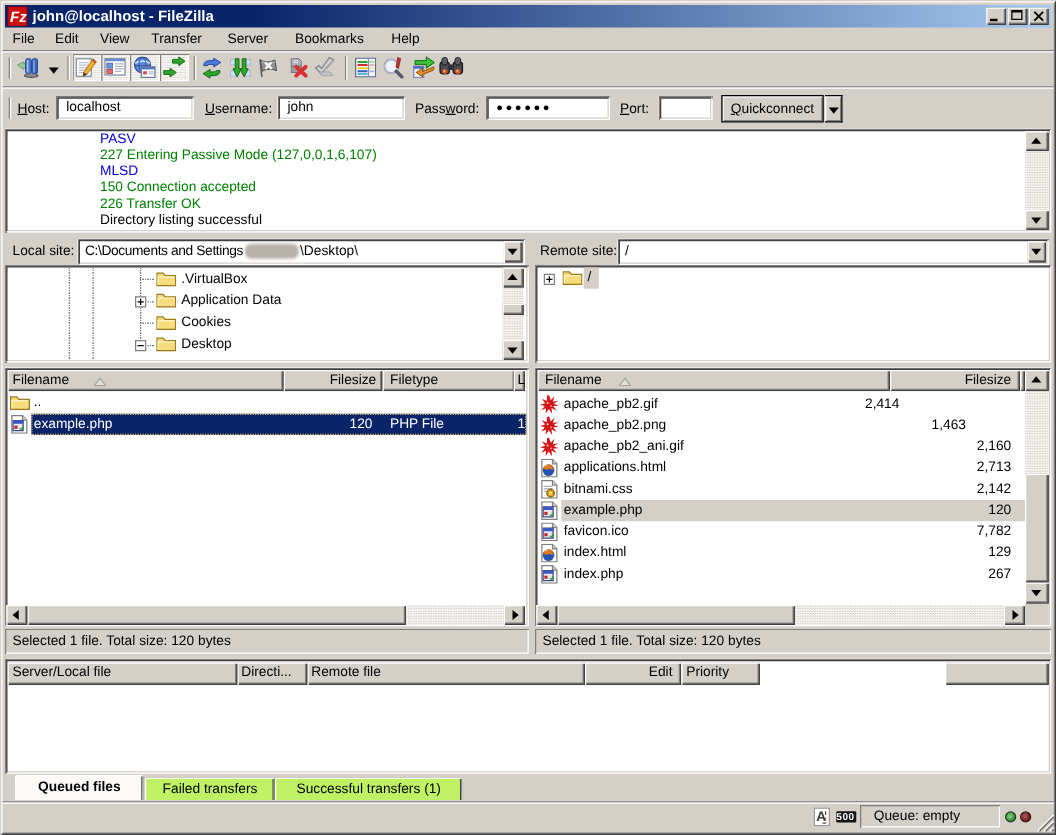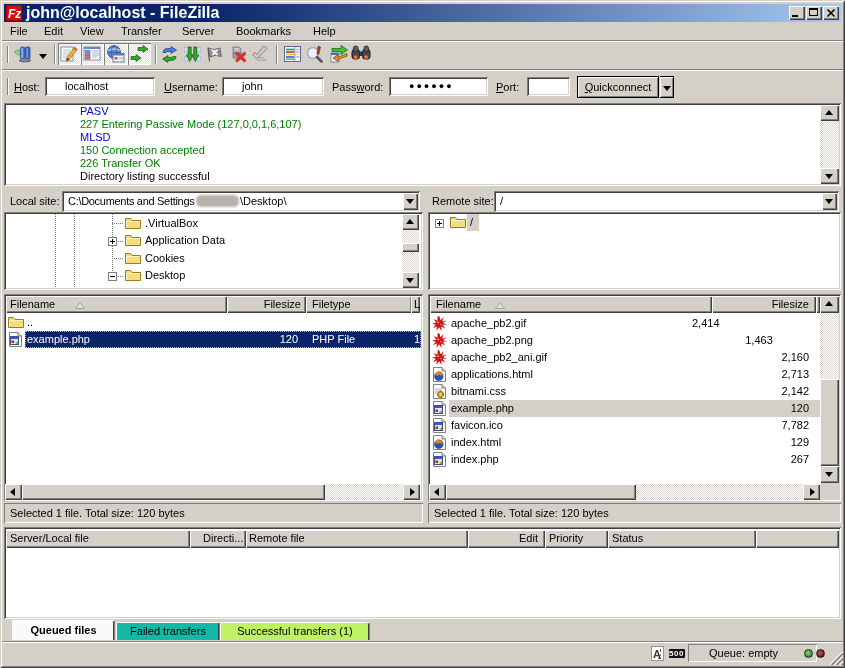--- a/index.html
+++ b/index.html
@@ -2,21 +2,21 @@
 <html><head><meta charset="utf-8"><style>
 *{margin:0;padding:0;box-sizing:border-box}
 body{margin:0;background:#d4d0c8}
 #win{position:relative;width:845px;height:668px;background:#d4d0c8;font-family:"Liberation Sans",sans-serif;font-size:11px;color:#000;overflow:hidden;
 box-shadow:inset 1px 1px #d4d0c8, inset -1px -1px #404040, inset 2px 2px #fff, inset -2px -2px #808080;}
 .abs{position:absolute}
 .well{position:absolute;background:#fff;box-shadow:inset 1px 1px #808080, inset -1px -1px #fff, inset 2px 2px #404040, inset -2px -2px #d4d0c8;}
 .hc{position:absolute;background:#d4d0c8;box-shadow:inset 1px 1px #fff, inset -1px -1px #404040, inset -2px -2px #808080;line-height:18px;overflow:hidden;white-space:nowrap}
 .sb{position:absolute;background:#d4d0c8;box-shadow:inset 1px 1px #fff, inset -1px -1px #404040, inset -2px -2px #808080;}
 .chk{background-image:repeating-conic-gradient(#ffffff 0% 25%, #dcd8d0 0% 50%);background-size:2px 2px}
-.tb{position:absolute;height:19px;background:#fff;box-shadow:inset 1px 1px #808080, inset -1px -1px #fff, inset 2px 2px #404040, inset -2px -2px #d4d0c8;line-height:19px;padding-left:20px;white-space:nowrap}
+.tb{position:absolute;height:19px;background:#fff;box-shadow:inset 1px 1px #808080, inset -1px -1px #fff, inset 2px 2px #404040, inset -2px -2px #d4d0c8;line-height:19px;padding-left:8px;white-space:nowrap}
 .lbl{position:absolute;line-height:21px}
 .etch{position:absolute;border-top:1px solid #808080;border-bottom:1px solid #fff}
 .tbtn{position:absolute;width:26px;height:23px;box-shadow:inset 1px 1px #808080, inset -1px -1px #fff;background-image:repeating-conic-gradient(#ffffff 0% 25%, #e4e0d8 0% 50%);background-size:2px 2px}
 .tri-u{width:0;height:0;border-left:4px solid transparent;border-right:4px solid transparent;border-bottom:5px solid #000}
 .tri-d{width:0;height:0;border-left:4px solid transparent;border-right:4px solid transparent;border-top:5px solid #000}
 .tri-l{width:0;height:0;border-top:4px solid transparent;border-bottom:4px solid transparent;border-right:5px solid #000}
 .tri-r{width:0;height:0;border-top:4px solid transparent;border-bottom:4px solid transparent;border-left:5px solid #000}
 .dotv{position:absolute;width:1px;background-image:repeating-linear-gradient(180deg,#7b7b7b 0 1px,transparent 1px 2px)}
 .doth{position:absolute;height:1px;background-image:repeating-linear-gradient(90deg,#7b7b7b 0 1px,transparent 1px 2px)}
 .pmbox{position:absolute;width:9px;height:9px;background:#fff;border:1px solid #808080}
@@ -24,21 +24,21 @@
 </style></head>
 <body>
 <div id="win">
 
 <div class="abs" style="left:4px;top:4px;width:837px;height:18px;background:linear-gradient(90deg,#0a246a 0%,#0a246a 24%,#a6caf0 100%)"></div>
 <svg class="abs" style="left:6px;top:5px" width="16" height="16">
       <rect width="16" height="16" fill="#b00000"></rect>
       <rect x="1" y="1" width="14" height="14" fill="#cc0f0f"></rect>
       <text x="2" y="12.5" font-family="Liberation Sans" font-size="12" font-weight="bold" font-style="italic" fill="#fff">Fz</text>
     </svg>
-<div class="abs" style="left:26px;top:4px;height:18px;line-height:18px;color:#fff;font-size:16px;font-weight:bold">john@localhost - FileZilla</div>
+<div class="abs" style="left:26px;top:4px;height:18px;line-height:18px;color:#fff;font-size:12px;font-weight:bold">john@localhost - FileZilla</div>
 <div class="sb" style="left:789px;top:6px;width:16px;height:14px">
       <div class="abs" style="left:3px;top:9px;width:6px;height:2px;background:#000"></div>
     </div>
 <div class="sb" style="left:806px;top:6px;width:16px;height:14px">
       <div class="abs" style="left:3px;top:2px;width:9px;height:8px;border:1px solid #000;border-top:2px solid #000"></div>
     </div>
 <div class="sb" style="left:823px;top:6px;width:16px;height:14px">
       <svg width="14" height="12" style="position:absolute;left:1px;top:1px">
         <path d="M3.5,2.5 L10.5,9.5 M10.5,2.5 L3.5,9.5" stroke="#000" stroke-width="1.6"></path>
       </svg>
@@ -412,38 +412,37 @@
 <div class="sb" style="left:446px;top:484px;width:190px;height:16px"></div>
 <div class="abs chk" style="left:636px;top:484px;width:167px;height:16px"></div>
 <div class="sb" style="left:803px;top:484px;width:17px;height:16px">
       <div class="tri-r" style="position:absolute;left:7px;top:4px"></div>
     </div>
 <div class="abs" style="left:820px;top:483px;width:19px;height:17px;background:#d4d0c8"></div>
 <div class="abs" style="left:428px;top:503px;width:413px;height:20px;background:#d4d0c8;box-shadow:inset 1px 1px #808080, inset -1px -1px #fff;line-height:20px;padding-left:6px">Selected 1 file. Total size: 120 bytes</div>
 
 <div class="well" style="left:4px;top:527px;width:837px;height:92px"></div>
 <div class="hc" style="left:6px;top:530px;width:184px;height:18px;padding-left:4px;line-height:17px">Server/Local file</div>
-<div class="hc" style="left:190px;top:530px;width:56px;height:18px;padding-left:13px;line-height:17px">Directi...</div>
+<div class="hc" style="left:190px;top:530px;width:56px;height:18px;padding-left:3px;line-height:17px">Directi...</div>
 <div class="hc" style="left:246px;top:530px;width:222px;height:18px;padding-left:3px;line-height:17px">Remote file</div>
 <div class="hc" style="left:468px;top:530px;width:77px;height:18px;text-align:right;padding-right:7px;line-height:17px">Edit</div>
 <div class="hc" style="left:545px;top:530px;width:63px;height:18px;padding-left:4px;line-height:17px">Priority</div>
-<div class="hc" style="left:608px;top:530px;width:148px;height:18px;padding-left:4px;line-height:17px">Status</div>
 <div class="hc" style="left:756px;top:530px;width:83px;height:18px"></div>
 
 <div class="abs" style="left:12px;top:620px;width:103px;height:20px;background:#fbfaf8;border:1px solid #808080;border-bottom:none;border-top-color:#fff;border-left-color:#fff;border-radius:2px 2px 0 0;box-shadow:inset -1px 0 #404040;text-align:center;line-height:19px;font-weight:bold;z-index:2">Queued files</div>
-<div class="abs" style="left:116px;top:622px;width:104px;height:18px;background:#14b8a6;border:1px solid #808080;border-bottom:none;border-top-color:#fff;border-left-color:#fff;border-radius:2px 2px 0 0;box-shadow:inset -1px 0 #404040;text-align:center;line-height:17px">Failed transfers</div>
+<div class="abs" style="left:116px;top:622px;width:104px;height:18px;background:#bef264;border:1px solid #808080;border-bottom:none;border-top-color:#fff;border-left-color:#fff;border-radius:2px 2px 0 0;box-shadow:inset -1px 0 #404040;text-align:center;line-height:17px">Failed transfers</div>
 <div class="abs" style="left:220px;top:622px;width:150px;height:18px;background:#bef264;border:1px solid #808080;border-bottom:none;border-top-color:#fff;border-left-color:#fff;border-radius:2px 2px 0 0;box-shadow:inset -1px 0 #404040;text-align:center;line-height:17px">Successful transfers (1)</div>
 
 <div class="etch" style="left:2px;top:641px;width:841px"></div>
 <div class="abs" style="left:651px;top:646px;width:13px;height:15px;background:#fff;border:1px solid #999690">
       <div style="position:absolute;left:1px;top:1px;font-size:11px;font-weight:bold;color:#3a3a3a;line-height:12px">A</div>
       <div style="position:absolute;right:2px;top:2px;width:1px;height:3px;background:#555"></div>
       <div style="position:absolute;right:2px;top:7px;width:1px;height:2px;background:#777"></div>
       <div style="position:absolute;right:2px;bottom:1px;width:3px;height:1px;background:#555"></div>
     </div>
 <div class="abs" style="left:669px;top:649px;width:16px;height:9px;background:#111;border-radius:1px;color:#fff;font-size:8px;font-weight:bold;line-height:9px;letter-spacing:0.5px">500</div>
-<div class="abs" style="left:688px;top:644px;width:129px;height:18px;background:#d4d0c8;box-shadow:inset 1px 1px #808080, inset -1px -1px #fff;line-height:18px;padding-left:21px">Queue: empty</div>
+<div class="abs" style="left:688px;top:644px;width:112px;height:18px;background:#d4d0c8;box-shadow:inset 1px 1px #808080, inset -1px -1px #fff;line-height:18px;padding-left:11px">Queue: empty</div>
 <div class="abs" style="left:804px;top:649px;width:9px;height:9px;border-radius:50%;background:radial-gradient(circle at 3px 3px,#8ed48e,#2a8a2a 70%,#0a4a0a);border:1px solid #1a3a1a"></div>
 <div class="abs" style="left:816px;top:649px;width:9px;height:9px;border-radius:50%;background:radial-gradient(circle at 3px 3px,#b06060,#6a1a1a 70%,#3a0808);border:1px solid #3a1010"></div>
 <svg class="abs" style="left:826px;top:649px" width="18" height="17">
       <path d="M17,3 L4,16 M17,8 L9,16 M17,13 L14,16" stroke="#fcfcfc" stroke-width="1.4"></path>
       <path d="M17,4.5 L5.5,16 M17,9.5 L10.5,16 M17,14.5 L15.5,16" stroke="#7a766e" stroke-width="1.4"></path>
     </svg>
 </div>
 </body></html>

